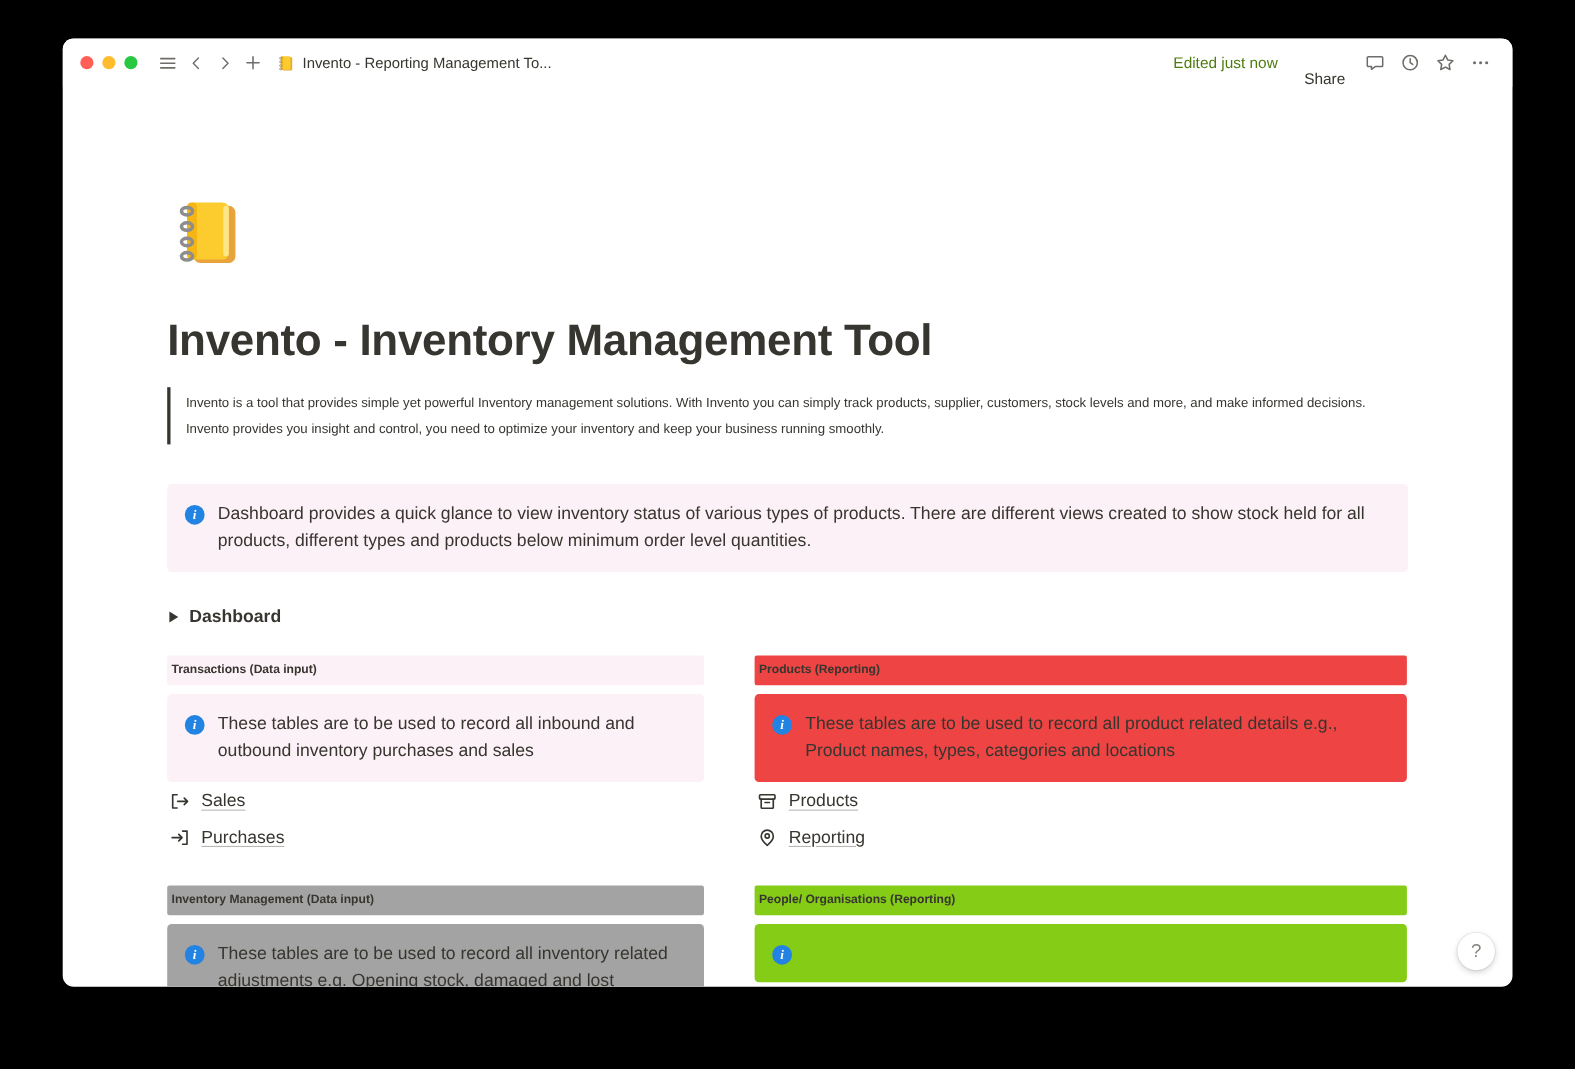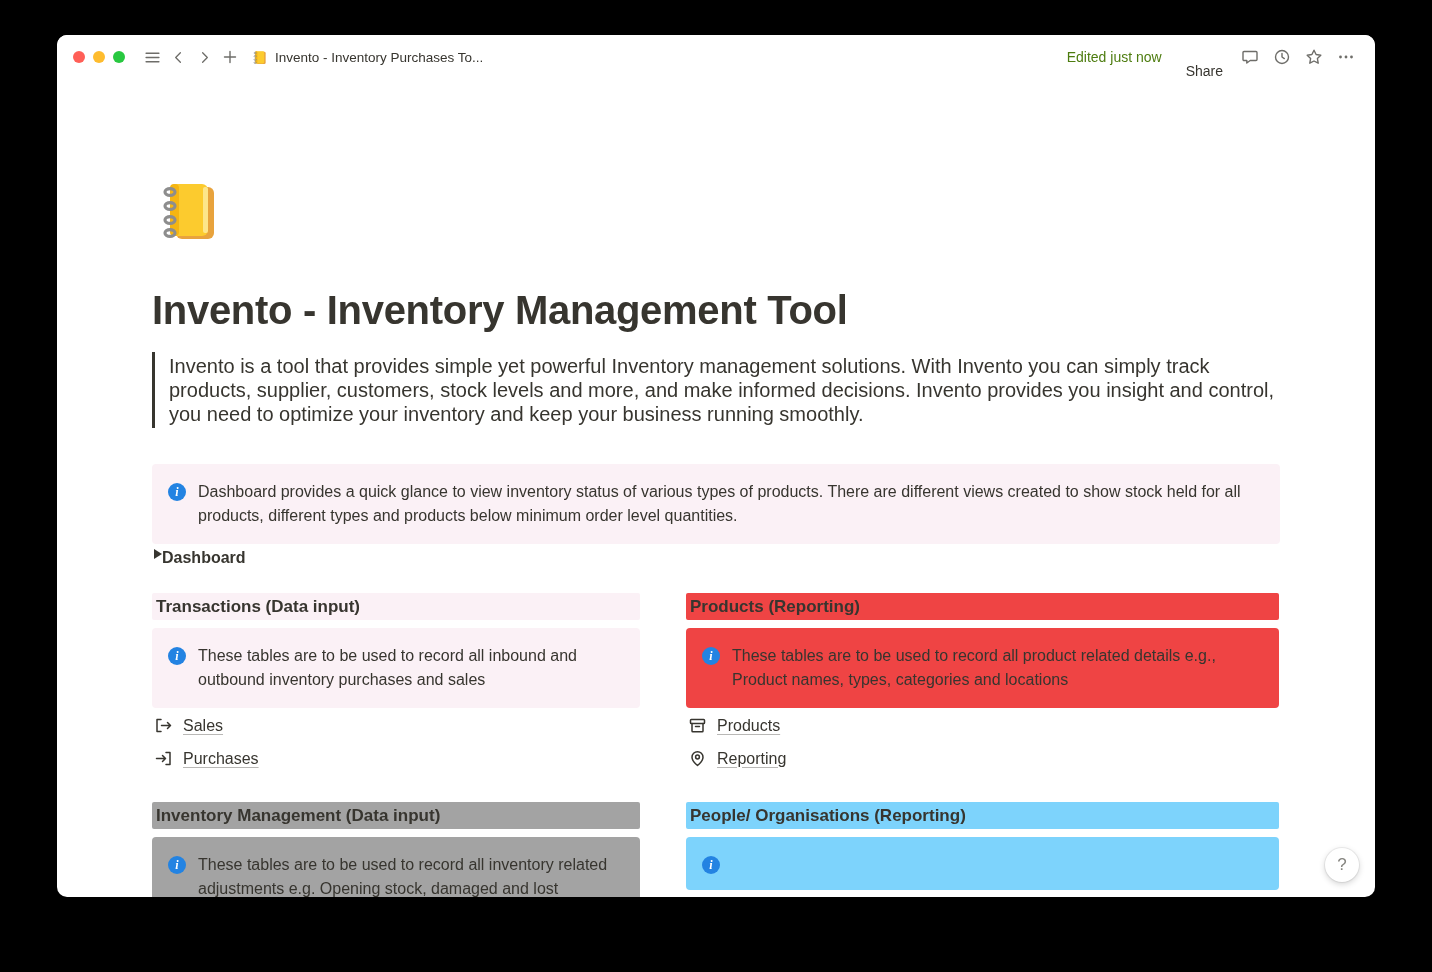--- a/index.html
+++ b/index.html
@@ -27,38 +27,38 @@
   .tb-title { font-size:13.5px; color:#37352f; white-space:nowrap; }
   .tb-right { margin-left:auto; display:flex; align-items:center; gap:6px; }
   .edited { color:#4d7c0f; font-size:14px; margin-right:10px; }
   .share { color:#37352f; font-size:14px; padding:4px 8px; border-radius:4px; cursor:pointer;margin-top:28px; }
   
   .content { height:818px; overflow:hidden; }
   .page { width:1128px; margin:0 auto; padding-top:96px; }
   .page-emoji { width:72px; height:72px; cursor:pointer; }
   .page-emoji svg { width:72px; height:72px; display:block; }
   .page-title { font-size:40px; line-height:47px; font-weight:700; margin:40px 0 0; letter-spacing:-0.3px; }
-  .quote { margin-top:18px; border-left:3px solid #37352f; padding:2px 0 2px 14px; font-size:20px; line-height:24px; }
+  .quote { margin-top:18px; border-left:3px solid #37352f; padding:2px 0 2px 14px; font-size:12px; line-height:24px; }
   .callout { display:flex; gap:12px; padding:16px; border-radius:4px; font-size:16px; line-height:24px; }
   .info-icon { flex:none; width:18px; height:18px; margin-top:3px; border-radius:50%; background:#2383e2; color:#fff;
     display:flex; align-items:center; justify-content:center;
     font-family:"Liberation Serif", serif; font-style:italic; font-weight:700; font-size:12px; }
   .pink-bg   { background:#fbf1f6; }
   .gray-bg   { background:#ef4444; }
   .yellow-bg { background:#a3a3a3; }
-  .orange-bg { background:#7dd3fc; }
+  .orange-bg { background:#84cc16; }
   .main-callout { margin-top:36px; }
-  .toggle-row { margin-top:1px; display:flex; align-items:flex-start; padding:4px 2px; cursor:pointer; }
+  .toggle-row { margin-top:28px; display:flex; align-items:center; gap:10px; padding:4px 2px; cursor:pointer; }
   .tri { width:0; height:0; border-top:5px solid transparent; border-bottom:5px solid transparent; border-left:8px solid #37352f; }
   .toggle-label { font-size:16px; font-weight:700; }
   .cols { display:flex; gap:46px; margin-top:22px; align-items:flex-start; }
   .cols.row2 { margin-top:28px; }
   .col-left { width:488px; flex:none; }
   .col-right { width:593px; flex:none; }
-  .sec-heading { font-size:17px; font-weight:700; padding:4px 4px; border-radius:2px; line-height:19px; }
+  .sec-heading { font-size:11px; font-weight:700; padding:4px 4px; border-radius:2px; line-height:19px; }
   .sec-callout { margin-top:8px; }
   .link-row { display:flex; align-items:center; gap:10px; padding:6px 2px; margin-top:2px; cursor:pointer; border-radius:4px; }
   .link-row svg { width:19px; height:19px; display:block; flex:none; }
   .link-label { font-size:16px; font-weight:500; text-decoration:underline; text-decoration-color:rgba(55,53,47,.35); text-underline-offset:3px; }
   
   .help-btn {
     position:absolute; right:16px; bottom:15px; width:34px; height:34px; border-radius:50%;
     background:#fff; box-shadow:0 2px 6px rgba(0,0,0,.18), 0 0 0 1px rgba(0,0,0,.06);
     display:flex; align-items:center; justify-content:center; color:#85847f; font-size:17px; font-weight:500; cursor:pointer;
   }
@@ -103,21 +103,21 @@
           <rect x="18" y="9" width="38" height="52" rx="6" fill="#fccb2e"></rect>
           <rect x="18" y="9" width="9" height="52" rx="4" fill="#f5b512"></rect>
           <g stroke="#8d8d8d" stroke-width="3.2" fill="none">
             <ellipse cx="18" cy="17" rx="5" ry="3.4"></ellipse>
               <ellipse cx="18" cy="31" rx="5" ry="3.4"></ellipse>
             <ellipse cx="18" cy="45" rx="5" ry="3.4"></ellipse>
               <ellipse cx="18" cy="58" rx="5" ry="3.4"></ellipse>
           </g>
         </svg>
       </span>
-      <span class="tb-title">Invento - Inventory Purchases To...</span>
+      <span class="tb-title">Invento - Reporting Management To...</span>
     </span>
     <div class="tb-right">
       <span class="edited">Edited just now</span>
       <span class="share">Share</span>
       <span class="tb-btn">
         <svg width="18" height="18" viewBox="0 0 18 18">
             <path class="icon-stroke" d="M3 3.5h12a1 1 0 0 1 1 1v7a1 1 0 0 1-1 1H9.2L5.8 15v-2.5H3a1 1 0 0 1-1-1v-7a1 1 0 0 1 1-1z"></path>
           </svg>
       </span>
       <span class="tb-btn">

